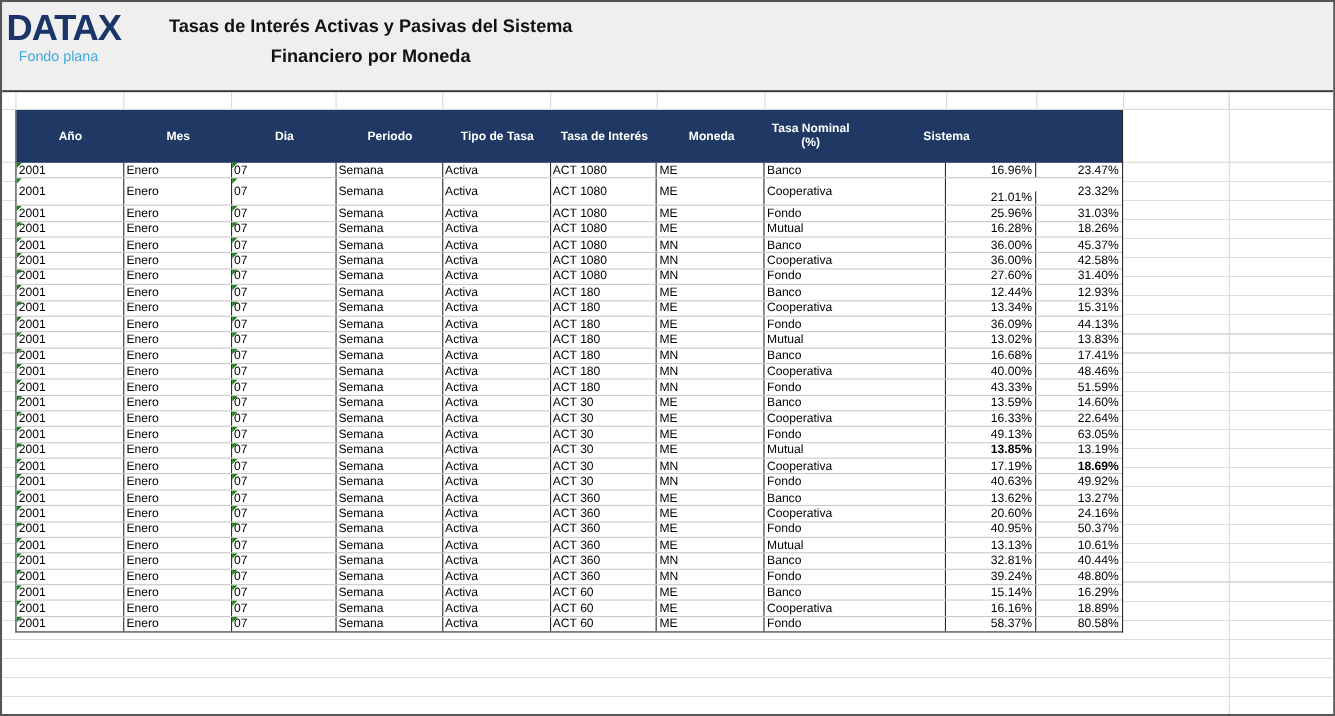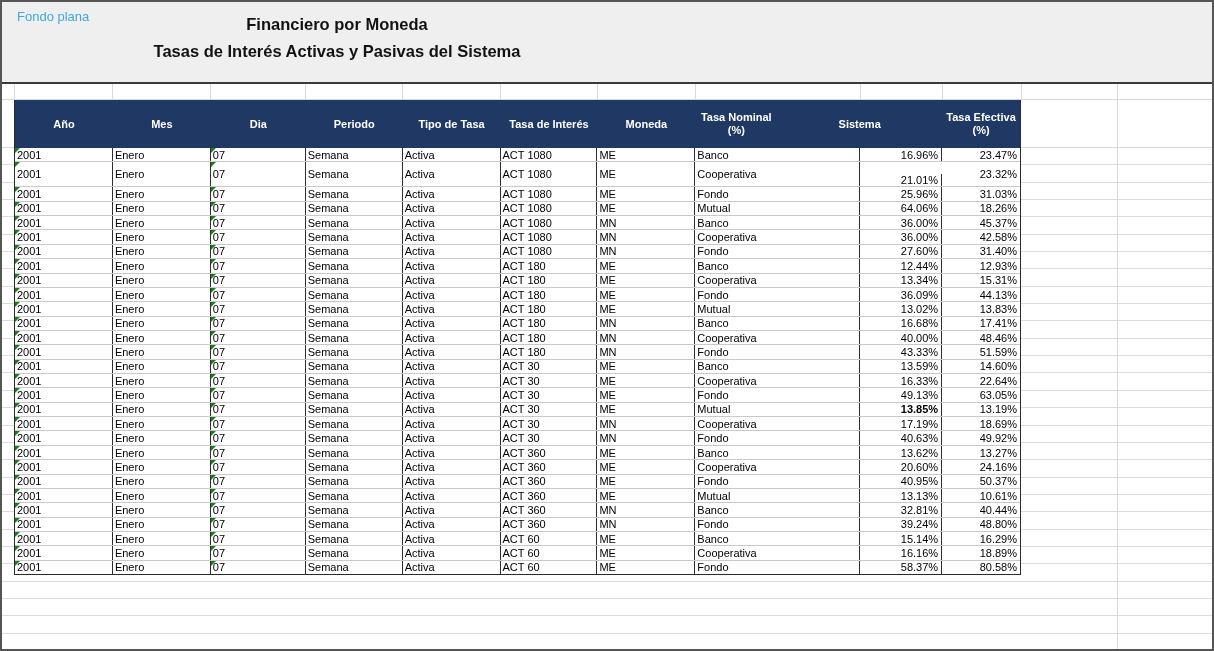--- a/index.html
+++ b/index.html
@@ -59,25 +59,26 @@
     border-left:5px solid #1a7f1a; border-bottom:5px solid transparent;
   }
 </style>
 </head>
 <body>
 
 <div class="screen">
 
   <div class="top-band">
     <div class="logo">
+      <div class="logo-name">DATAX</div>
       <div class="logo-sub">Fondo plana</div>
     </div>
     <div class="title">
+      <div>Tasas de Interés Activas y Pasivas del Sistema</div>
       <div>Financiero por Moneda</div>
-      <div>Tasas de Interés Activas y Pasivas del Sistema</div>
     </div>
   </div>
 
   <div class="sheet">
     <div class="hgrid"></div>
     <div id="gridlines">
         <div class="hline" style="left: 0px; top: 15px; width: 1210px;"></div>
         <div class="hline" style="left: 0px; top: 63px; width: 1210px;"></div>
         <div class="vline" style="left: 12px; top: 0px; height: 15px;"></div>
         <div class="vline" style="left: 110px; top: 0px; height: 15px;"></div>
@@ -98,21 +99,20 @@
       <div class="thead" id="thead">
           <div class="th" style="width: 98px;">Año</div>
           <div class="th" style="width: 98px;">Mes</div>
           <div class="th" style="width: 95px;">Dia</div>
           <div class="th" style="width: 97px;">Periodo</div>
           <div class="th" style="width: 98px;">Tipo de Tasa</div>
           <div class="th" style="width: 97px;">Tasa de Interés</div>
           <div class="th" style="width: 98px;">Moneda</div>
           <div class="th" style="width: 82px;">Tasa Nominal (%)</div>
           <div class="th" style="width: 165px;">Sistema</div>
-          <div class="th" style="width: 78px;">Tasa Efectiva (%)</div>
         </div>
       <div class="tbody" id="tbody">
           <div class="tr">
             <div class="td flag" style="width: 98px;">2001</div>
             <div class="td" style="width: 98px;">Enero</div>
             <div class="td flag" style="width: 95px;">07</div>
             <div class="td" style="width: 97px;">Semana</div>
             <div class="td" style="width: 98px;">Activa</div>
             <div class="td" style="width: 97px;">ACT 1080</div>
             <div class="td" style="width: 98px;">ME</div>
@@ -146,21 +146,21 @@
           </div>
           <div class="tr">
             <div class="td flag" style="width: 98px;">2001</div>
             <div class="td" style="width: 98px;">Enero</div>
             <div class="td flag" style="width: 95px;">07</div>
             <div class="td" style="width: 97px;">Semana</div>
             <div class="td" style="width: 98px;">Activa</div>
             <div class="td" style="width: 97px;">ACT 1080</div>
             <div class="td" style="width: 98px;">ME</div>
             <div class="td" style="width: 165px;">Mutual</div>
-            <div class="td num" style="width: 82px;">64.06%</div>
+            <div class="td num" style="width: 82px;">16.28%</div>
             <div class="td num" style="width: 78px;">18.26%</div>
           </div>
           <div class="tr">
             <div class="td flag" style="width: 98px;">2001</div>
             <div class="td" style="width: 98px;">Enero</div>
             <div class="td flag" style="width: 95px;">07</div>
             <div class="td" style="width: 97px;">Semana</div>
             <div class="td" style="width: 98px;">Activa</div>
             <div class="td" style="width: 97px;">ACT 1080</div>
             <div class="td" style="width: 98px;">MN</div>
@@ -327,21 +327,21 @@
           <div class="tr">
             <div class="td flag" style="width: 98px;">2001</div>
             <div class="td" style="width: 98px;">Enero</div>
             <div class="td flag" style="width: 95px;">07</div>
             <div class="td" style="width: 97px;">Semana</div>
             <div class="td" style="width: 98px;">Activa</div>
             <div class="td" style="width: 97px;">ACT 30</div>
             <div class="td" style="width: 98px;">MN</div>
             <div class="td" style="width: 165px;">Cooperativa</div>
             <div class="td num" style="width: 82px;">17.19%</div>
-            <div class="td num" style="width: 78px;">18.69%</div>
+            <div class="td num" style="width: 78px; font-weight: bold;">18.69%</div>
           </div>
           <div class="tr">
             <div class="td flag" style="width: 98px;">2001</div>
             <div class="td" style="width: 98px;">Enero</div>
             <div class="td flag" style="width: 95px;">07</div>
             <div class="td" style="width: 97px;">Semana</div>
             <div class="td" style="width: 98px;">Activa</div>
             <div class="td" style="width: 97px;">ACT 30</div>
             <div class="td" style="width: 98px;">MN</div>
             <div class="td" style="width: 165px;">Fondo</div>

